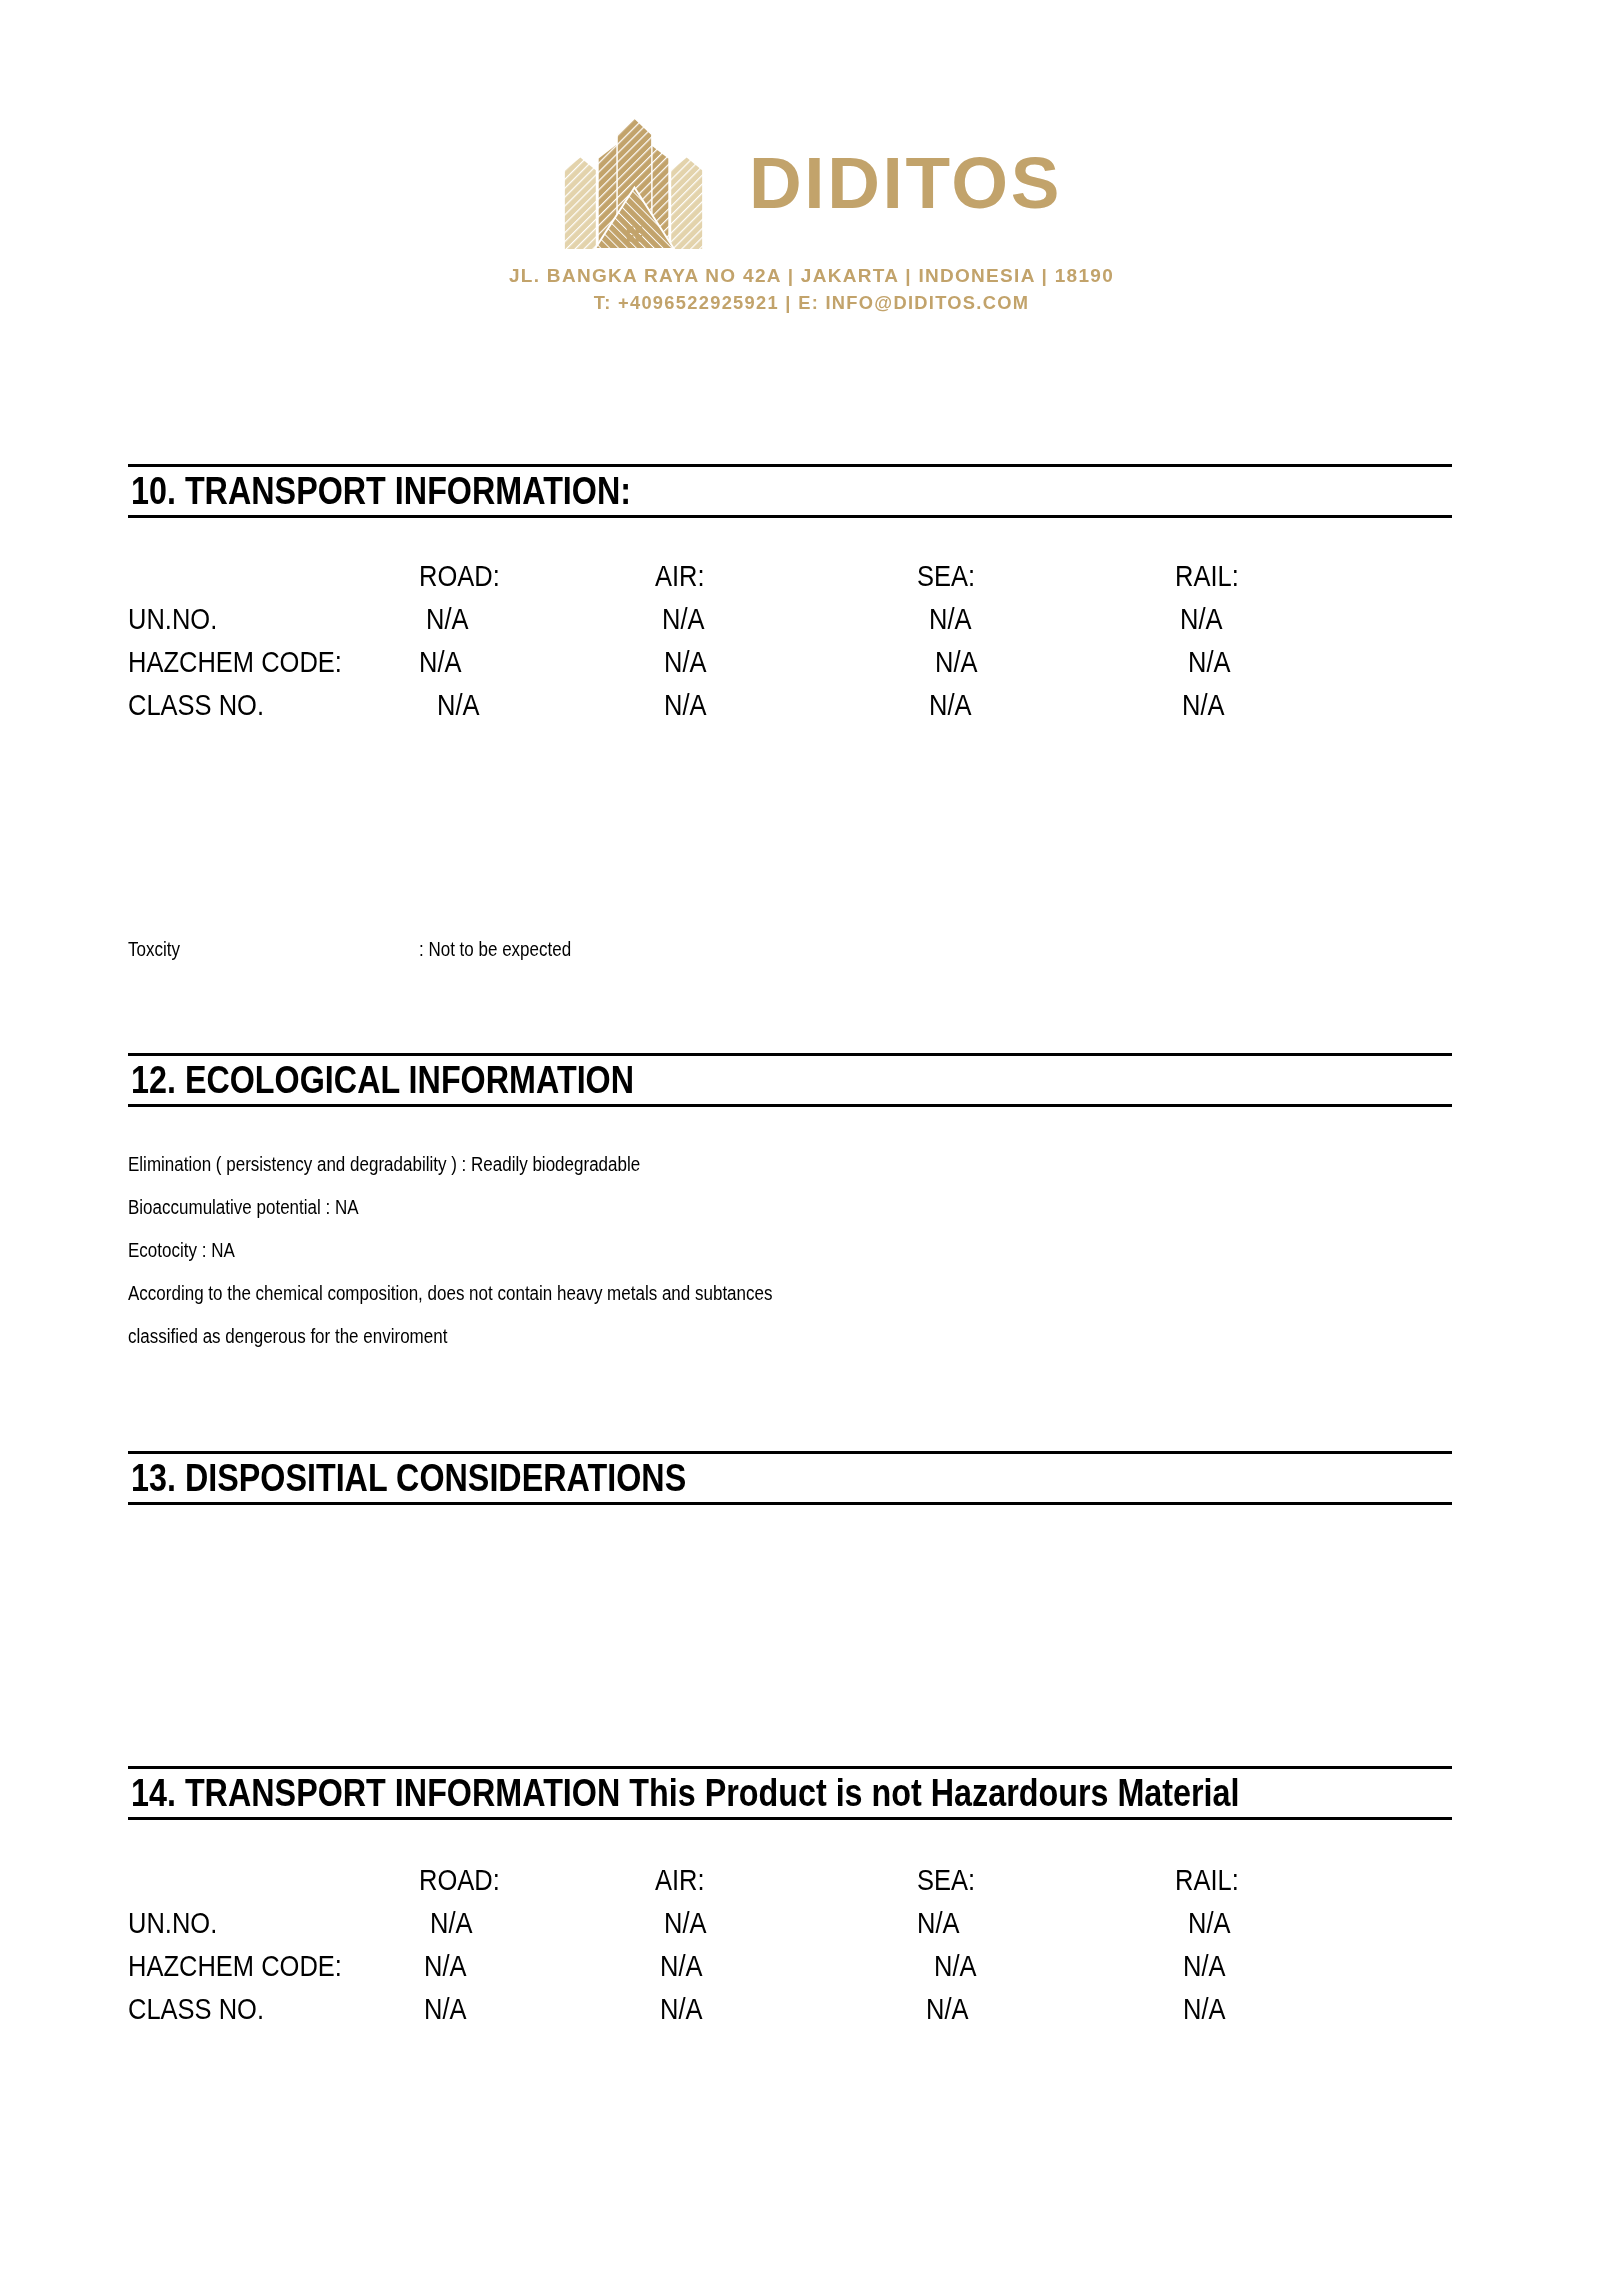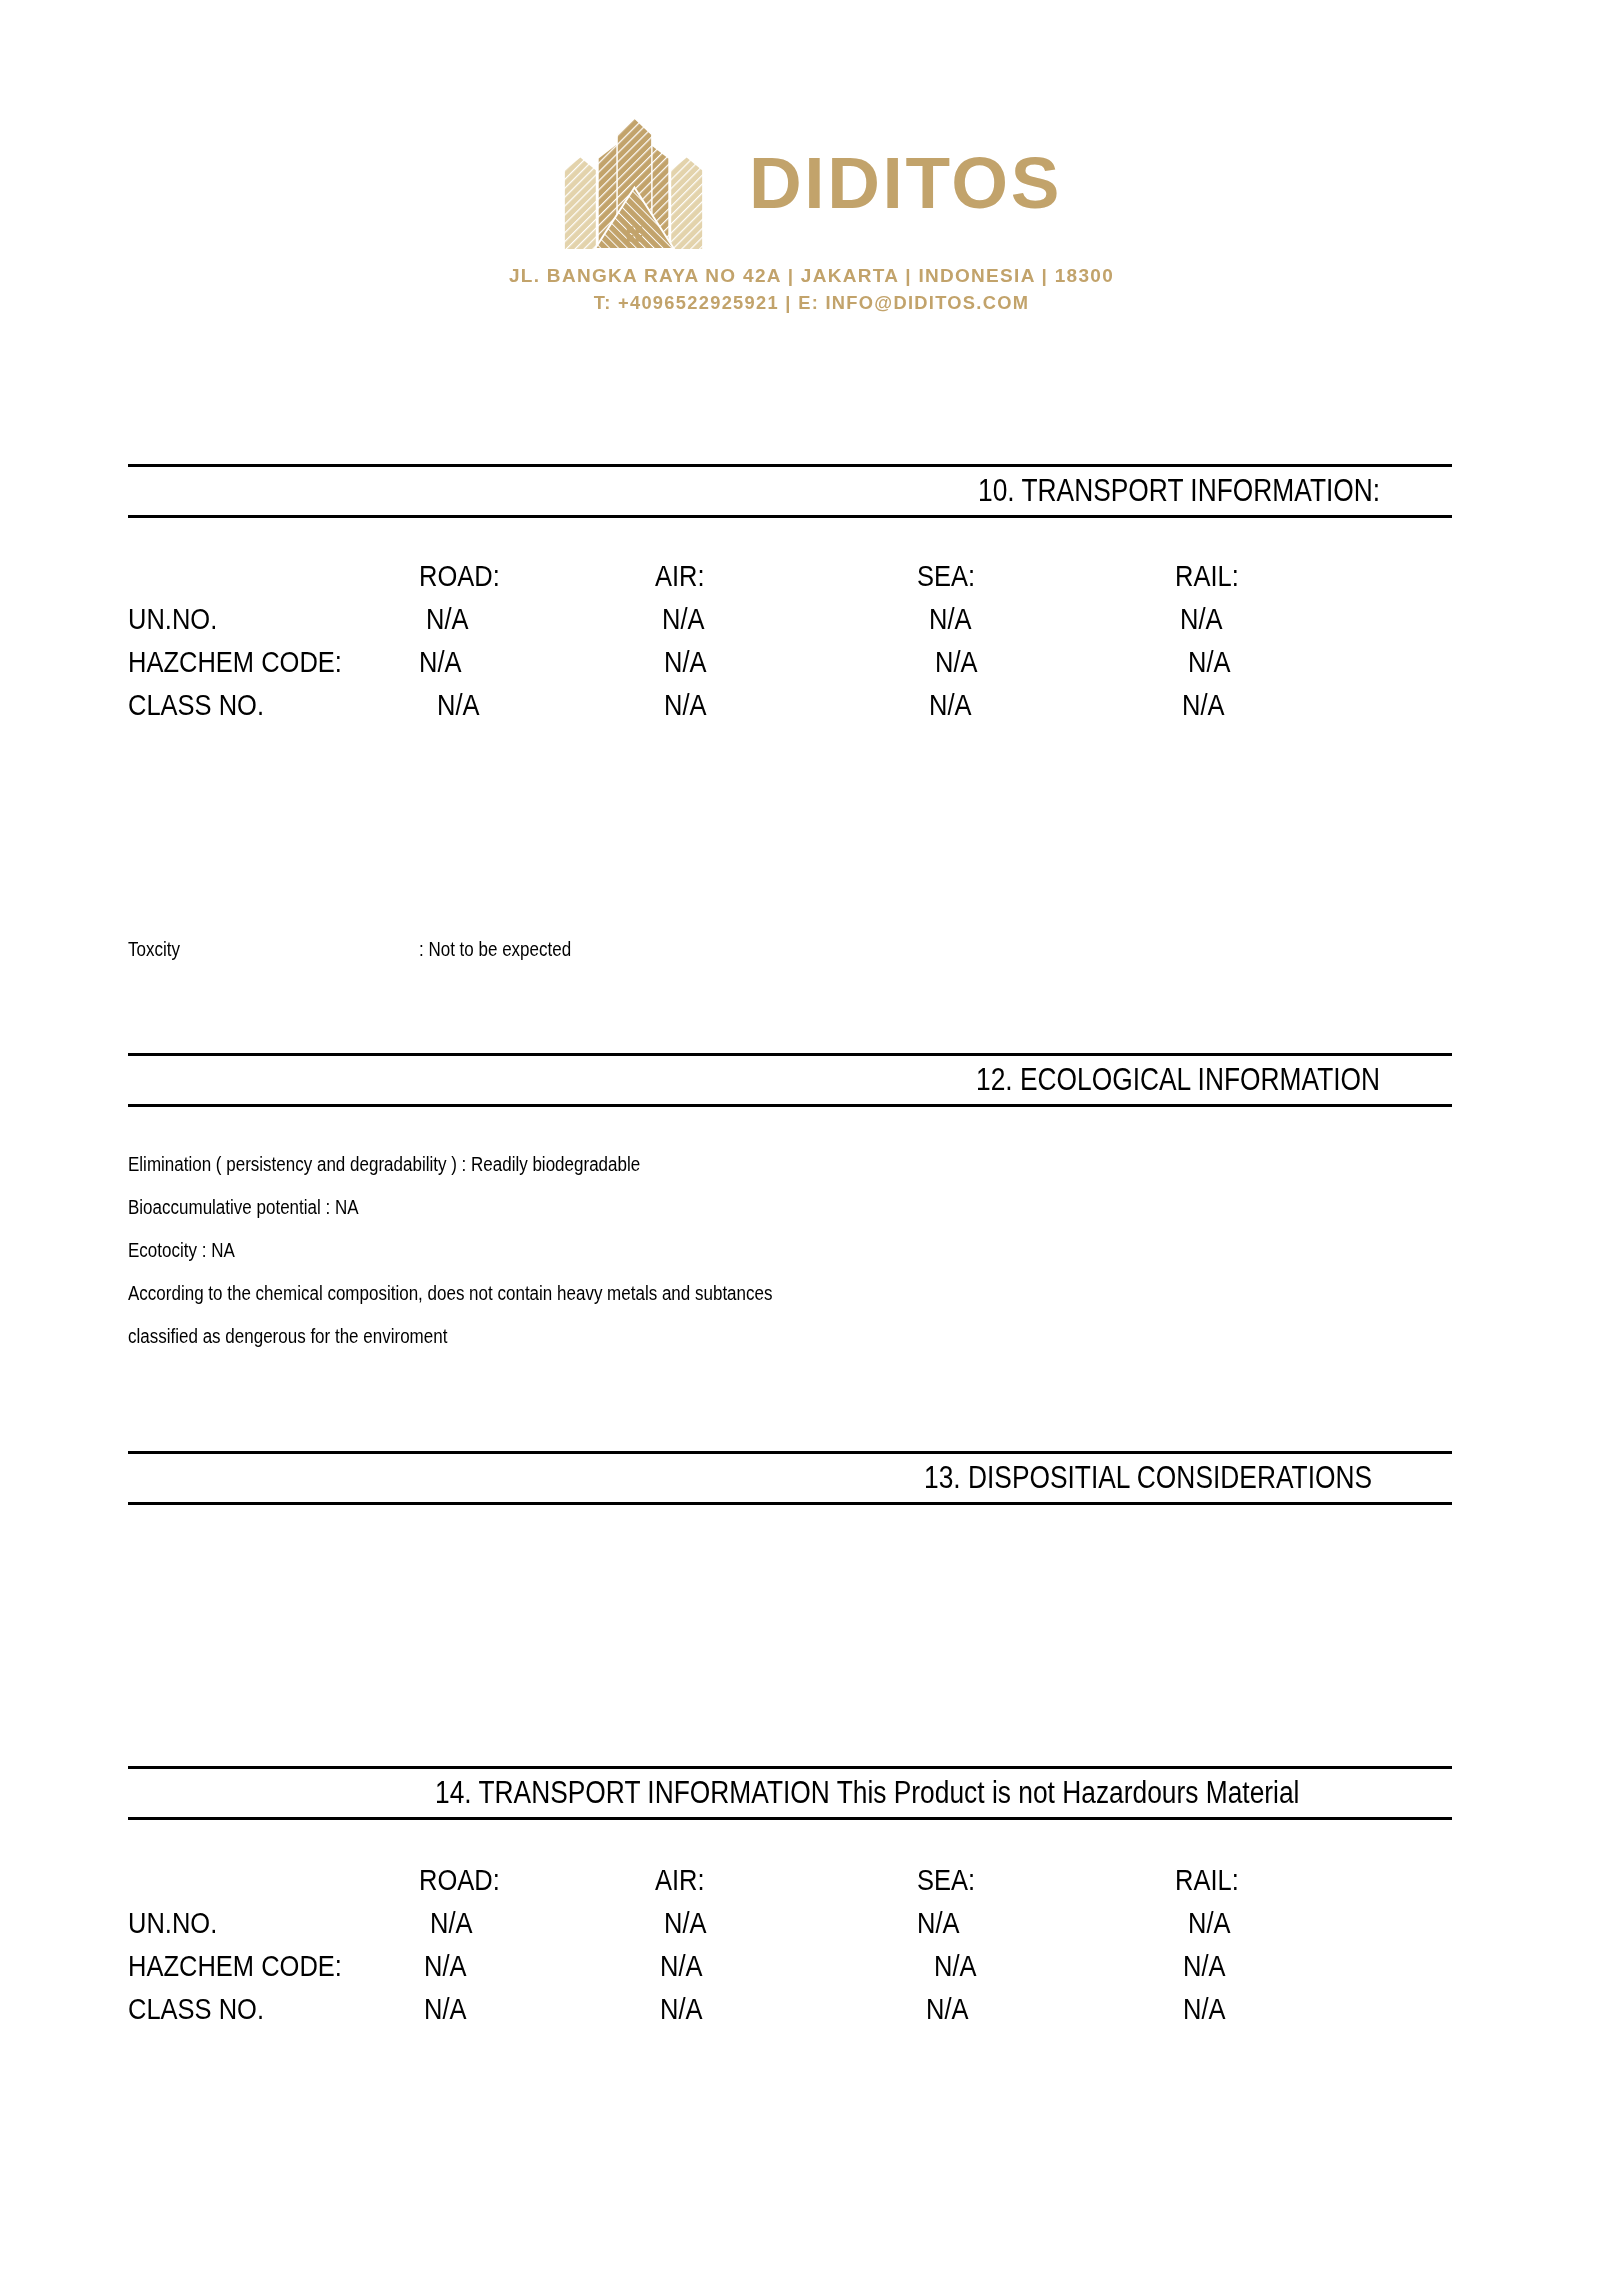--- a/index.html
+++ b/index.html
@@ -28,23 +28,22 @@
     font-size:19px;letter-spacing:1.3px;line-height:26px;margin-top:9.2px;
   }
   .addr2{font-size:18.3px;margin-top:1.3px;}
   
   .narrow{display:inline-block;transform:scaleX(0.85);transform-origin:0 50%;white-space:nowrap;}
   
   .sec{
     position:absolute;left:128px;width:1321px;
     border-top:3.9px solid #000;border-bottom:3.9px solid #000;
     padding:6.5px 0 7.9px 2.6px;
-    font-size:31px;font-weight:normal;line-height:34px;
+    font-size:38px;font-weight:bold;line-height:34px;
     background:#fff;
-    text-align:right;
   }
   
   .body-block{
     position:absolute;left:128px;width:1374px;
     font-size:20px;line-height:43px;
   }
   .pair-line{position:relative;height:43px;}
   .pair-value{position:absolute;left:291px;top:0;}
   
   .mtable{
@@ -91,21 +90,21 @@
 
         <g fill="#C2A36B">
           <rect x="136" y="238" width="14" height="14"></rect>
           <rect x="154" y="238" width="14" height="14"></rect>
           <rect x="136" y="256" width="14" height="14"></rect>
           <rect x="154" y="256" width="14" height="14"></rect>
         </g>
       </svg>
       <div class="wordmark">DIDITOS</div>
     </div>
-    <div class="addr">JL. BANGKA RAYA NO 42A | JAKARTA | INDONESIA | 18300</div>
+    <div class="addr">JL. BANGKA RAYA NO 42A | JAKARTA | INDONESIA | 18190</div>
     <div class="addr addr2">T: +4096522925921 | E: INFO@DIDITOS.COM</div>
   </div>
 
   <div class="sec" style="top:464px;">
     <span class="narrow">10. TRANSPORT INFORMATION:</span>
   </div>
 
   <div class="mtable" style="top:556px;">
     <div class="cell"></div>
     <div class="cell"><span class="narrow">ROAD:</span></div>

